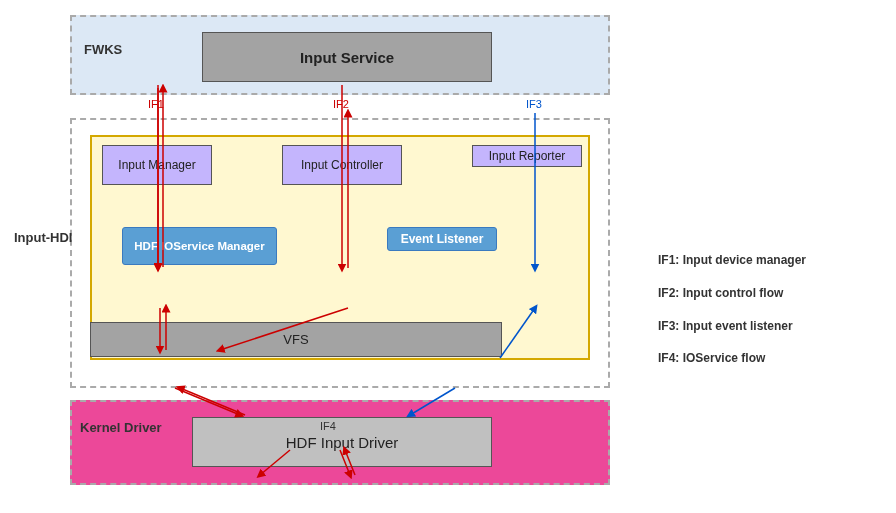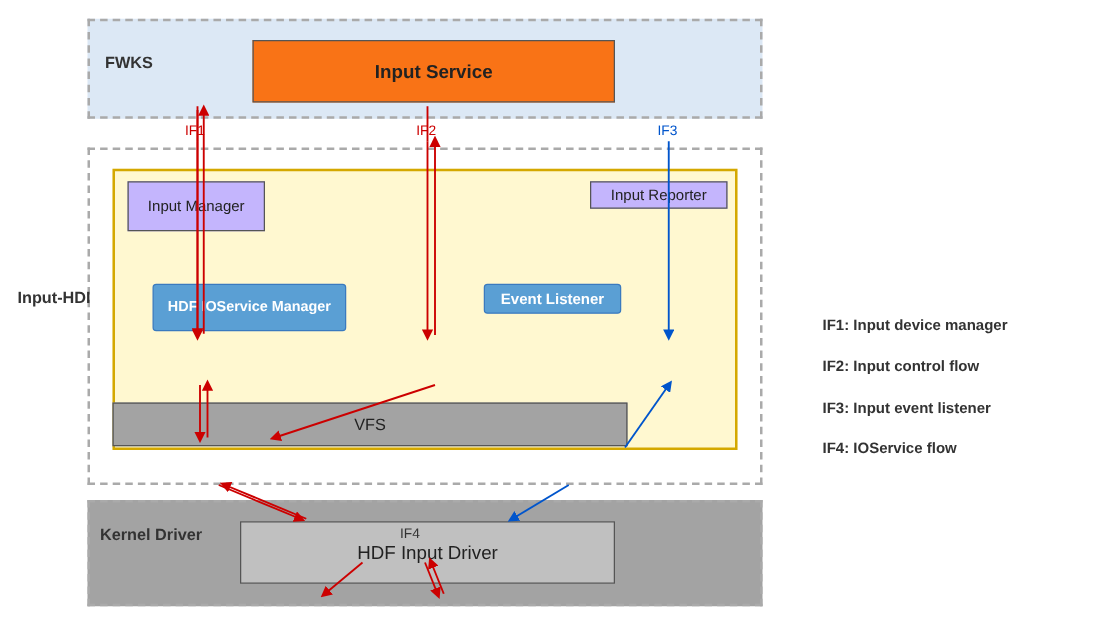--- a/index.html
+++ b/index.html
@@ -81,21 +81,21 @@
     }
 
     
     .kernel-layer {
       position: absolute;
       left: 60px;
       top: 405px;
       width: 550px;
       height: 80px;
       border: 2px dashed #aaa;
-      background: #a3a3a3;
+      background: #ec4899;
     }
 
     .kernel-label {
       position: absolute;
       left: 8px;
       top: 430px;
       font-weight: bold;
       font-size: 13px;
       color: #333;
     }
@@ -237,20 +237,23 @@
 <div class="hdi-layer">
 </div>
 <div class="hdi-label">Input-HDI</div>
 
 <div class="hdi-components">
 
   <div class="comp-box input-manager-box">
     <span>Input Manager</span>
   </div>
 
+  <div class="comp-box input-controller-box">
+    <span>Input Controller</span>
+  </div>
 
   <div class="comp-box input-reporter-box">
     <span>Input Reporter</span>
   </div>
 
   <div class="blue-box hdf-ioservice-box">
     <span>HDF IOService Manager</span>
   </div>
 
   <div class="blue-box event-listener-box">
@@ -347,21 +350,21 @@
   </div>
   <div class="legend-item">
     <span>IF4:  IOService flow</span>
   </div>
 </div>
 
 <style>
   
   .fwks-layer { position: absolute; left: 70px; top: 15px; width: 540px; height: 80px; padding-left: 40px; }
   .fwks-label { position: absolute; left: 12px; top: 25px; font-weight: bold; }
-  .fwks-layer .input-service-box { position: absolute; left: 120px; top: 15px; width: 290px; height: 50px; font-size: 15px; font-weight: bold; border: 1.5px solid #555; background: #f97316; display: flex; align-items: center; justify-content: center; }
+  .fwks-layer .input-service-box { position: absolute; left: 120px; top: 15px; width: 290px; height: 50px; font-size: 15px; font-weight: bold; border: 1.5px solid #555; background: #a3a3a3; display: flex; align-items: center; justify-content: center; }
 
   .hdi-layer { position: absolute; left: 70px; top: 118px; width: 540px; height: 270px; border: 2px dashed #aaa; background: transparent; }
   .hdi-label { position: absolute; left: 14px; top: 230px; font-weight: bold; }
 
   .hdi-components { position: absolute; left: 90px; top: 135px; width: 500px; height: 225px; border: 2px solid #d4a800; background: #fff8d0; }
 
   .input-manager-box { position: absolute; left: 10px; top: 8px; width: 110px; height: 40px; }
   .input-controller-box { position: absolute; left: 190px; top: 8px; width: 120px; height: 40px; }
   .input-reporter-box { position: absolute; left: 380px; top: 8px; width: 110px; height: 22px; }
   .hdf-ioservice-box { position: absolute; left: 30px; top: 90px; width: 155px; height: 38px; font-size: 11.5px; }

